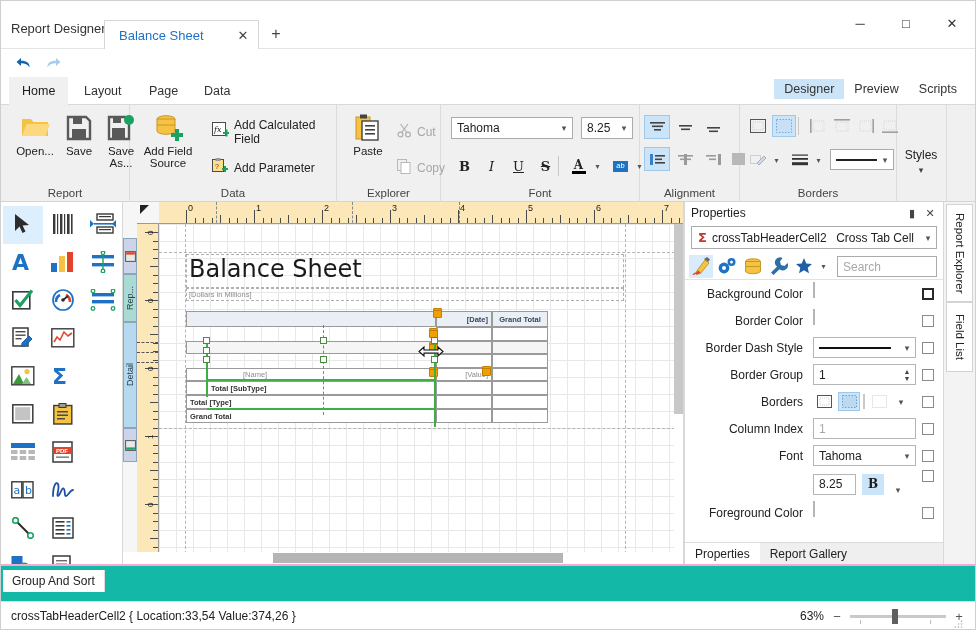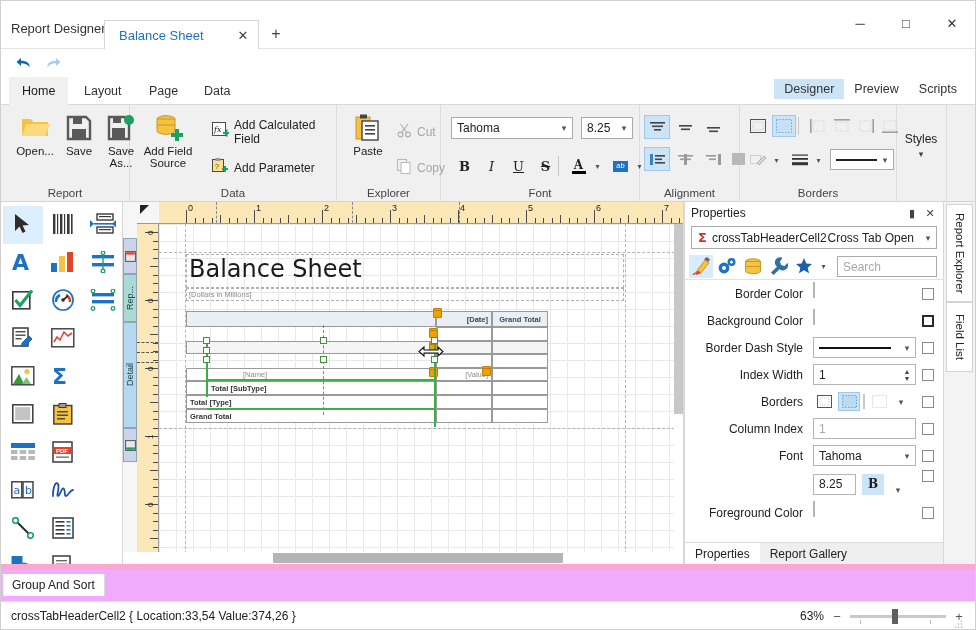--- a/index.html
+++ b/index.html
@@ -353,21 +353,21 @@
   .dockbtn {
     position: absolute; left: 2px; width: 27px;
     background: #fff; border: 1px solid #d3d3d3;
     display:flex; align-items:center; justify-content:center; cursor:pointer;
   }
   .dockbtn .t { writing-mode: vertical-rl; font-size: 11.5px; color: #222; white-space: nowrap; }
 
   
   .botpanel {
     position: absolute; left: 0; right: 0; bottom: 28px; height: 37px;
-    background: #f0abfc; border-top: 6px solid #f9a8d4;
+    background: #14b8a6; border-top: 2px solid #f9a8d4;
   }
   .gtab {
     position: absolute; left: 2px; top: 4px; height: 22px; padding: 0 9px;
     display:flex; align-items:center; font-size: 12px; color: #222;
     background: #fff; border-right: 1px solid #dcdcdc; cursor:pointer;
   }
   .statusbar {
     position: absolute; left: 0; right: 0; bottom: 0; height: 28px;
     background: #fff; border-top: 1px solid #e0e0e0;
     display:flex; align-items:center;
@@ -680,21 +680,21 @@
       <div class="combo" style="left:90px; top:44px; width:64px; height:21px;">
         <span class="cv">
           <span style="display:inline-block;width:42px;height:2px;background:#222;vertical-align:middle;"></span>
         </span>
         <span class="chev">▾</span>
       </div>
       <div class="rglabel">Borders</div>
     </div>
 
     <div class="rgroup" style="left:896px; width:50px; border-right:1px solid #dcdcdc;">
-      <div class="bigbtn" style="left:-1px; top:28px; width:50px; height:40px;">
+      <div class="bigbtn" style="left:-1px; top:44px; width:50px; height:40px;">
         <span class="tx" style="font-size:12px;">Styles</span>
         <span style="font-size:9px;color:#444;margin-top:4px;">▾</span>
       </div>
     </div>
     <div class="rgroup" style="left:946px; width:30px; border-right:none;"></div>
   </div>
 
   <div class="toolbox">
     <div class="tbgrid">
 
@@ -1182,21 +1182,21 @@
   <div class="props">
     <div class="props-head">
       <span class="ttl">Properties</span>
       <span class="ic">▮</span>
       <span class="ic" style="margin-right:4px;">✕</span>
     </div>
 
     <div class="obj-combo">
       <span class="sig">Σ</span>
       <span class="nm">crossTabHeaderCell2</span>
-      <span class="ty">Cross Tab Open</span>
+      <span class="ty">Cross Tab Cell</span>
       <span class="cv2">▾</span>
     </div>
 
     <div class="ptoolbar">
       <div class="pticon on">
         <svg width="20" height="19" viewBox="0 0 20 19">
           <path d="M3 16 L1 18 L4 17.5 L6 15 Z" fill="#e0452b"></path>
           <path d="M5 15 L14 3 L18 6 L9 17 Z" fill="#f5c242" stroke="#c9962a"></path>
           <path d="M13 2 L17 5 L19 2.5 L16 0 Z" fill="#6a6a6a"></path>
           <path d="M4 16.5 L7.5 13.5 L9.5 15.5 L6 18 Z" fill="#e0452b"></path>
@@ -1229,50 +1229,50 @@
       </div>
       <div class="minichev" style="position:relative; left:-2px;">▾</div>
       <div class="psearch">
         <input type="text" placeholder="Search" style="">
       </div>
     </div>
 
     <div class="plist">
 
       <div class="prow">
+        <span class="plabel">Background Color</span>
+        <span class="pfield">
+          <span class="pcolor" style="background:#f2f4f7;"></span>
+        </span>
+        <span class="pcheck filled"></span>
+      </div>
+
+      <div class="prow">
         <span class="plabel">Border Color</span>
         <span class="pfield">
           <span class="pcolor" style="background:#5d7290;"></span>
         </span>
         <span class="pcheck"></span>
-      </div>
-
-      <div class="prow">
-        <span class="plabel">Background Color</span>
-        <span class="pfield">
-          <span class="pcolor" style="background:#f2f4f7;"></span>
-        </span>
-        <span class="pcheck filled"></span>
       </div>
 
       <div class="prow">
         <span class="plabel">Border Dash Style</span>
         <span class="pfield">
           <span class="pcombo">
             <span class="v">
               <span style="display:inline-block;width:72px;height:2px;background:#111;vertical-align:middle;"></span>
             </span>
             <span class="c">▾</span>
           </span>
         </span>
         <span class="pcheck"></span>
       </div>
 
       <div class="prow">
-        <span class="plabel">Index Width</span>
+        <span class="plabel">Border Group</span>
         <span class="pfield">
           <span class="ptext">1</span>
           <span class="spin">
             <span>▲</span>
             <span>▼</span>
           </span>
         </span>
         <span class="pcheck"></span>
       </div>
 

